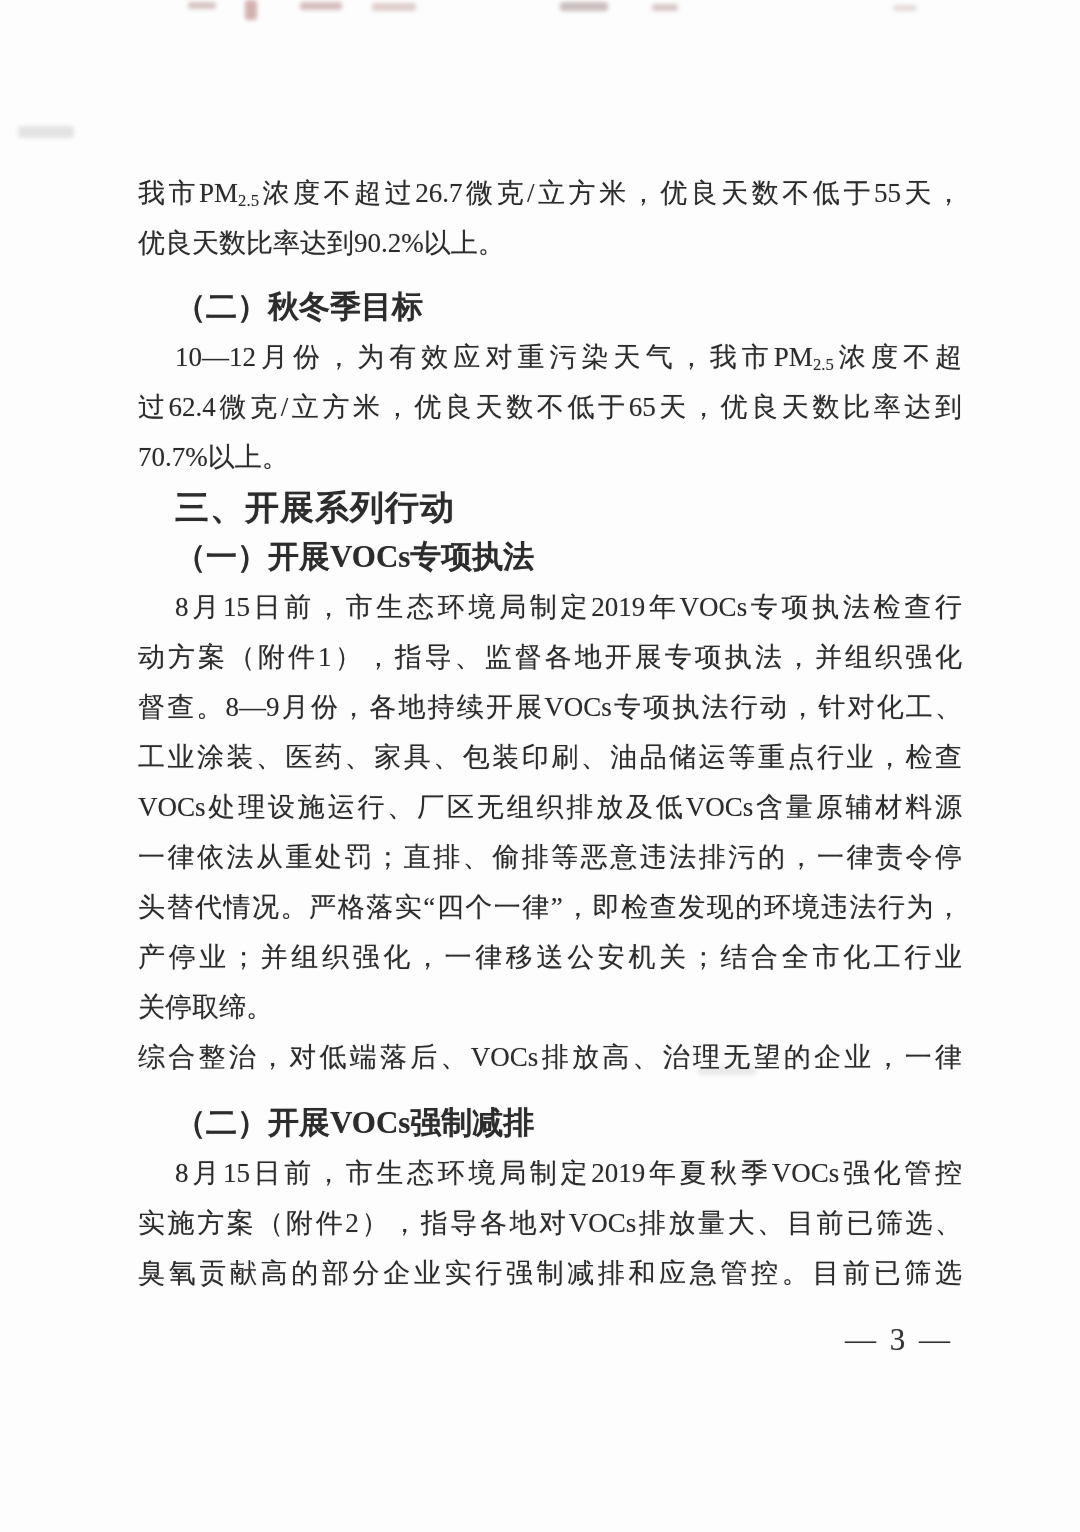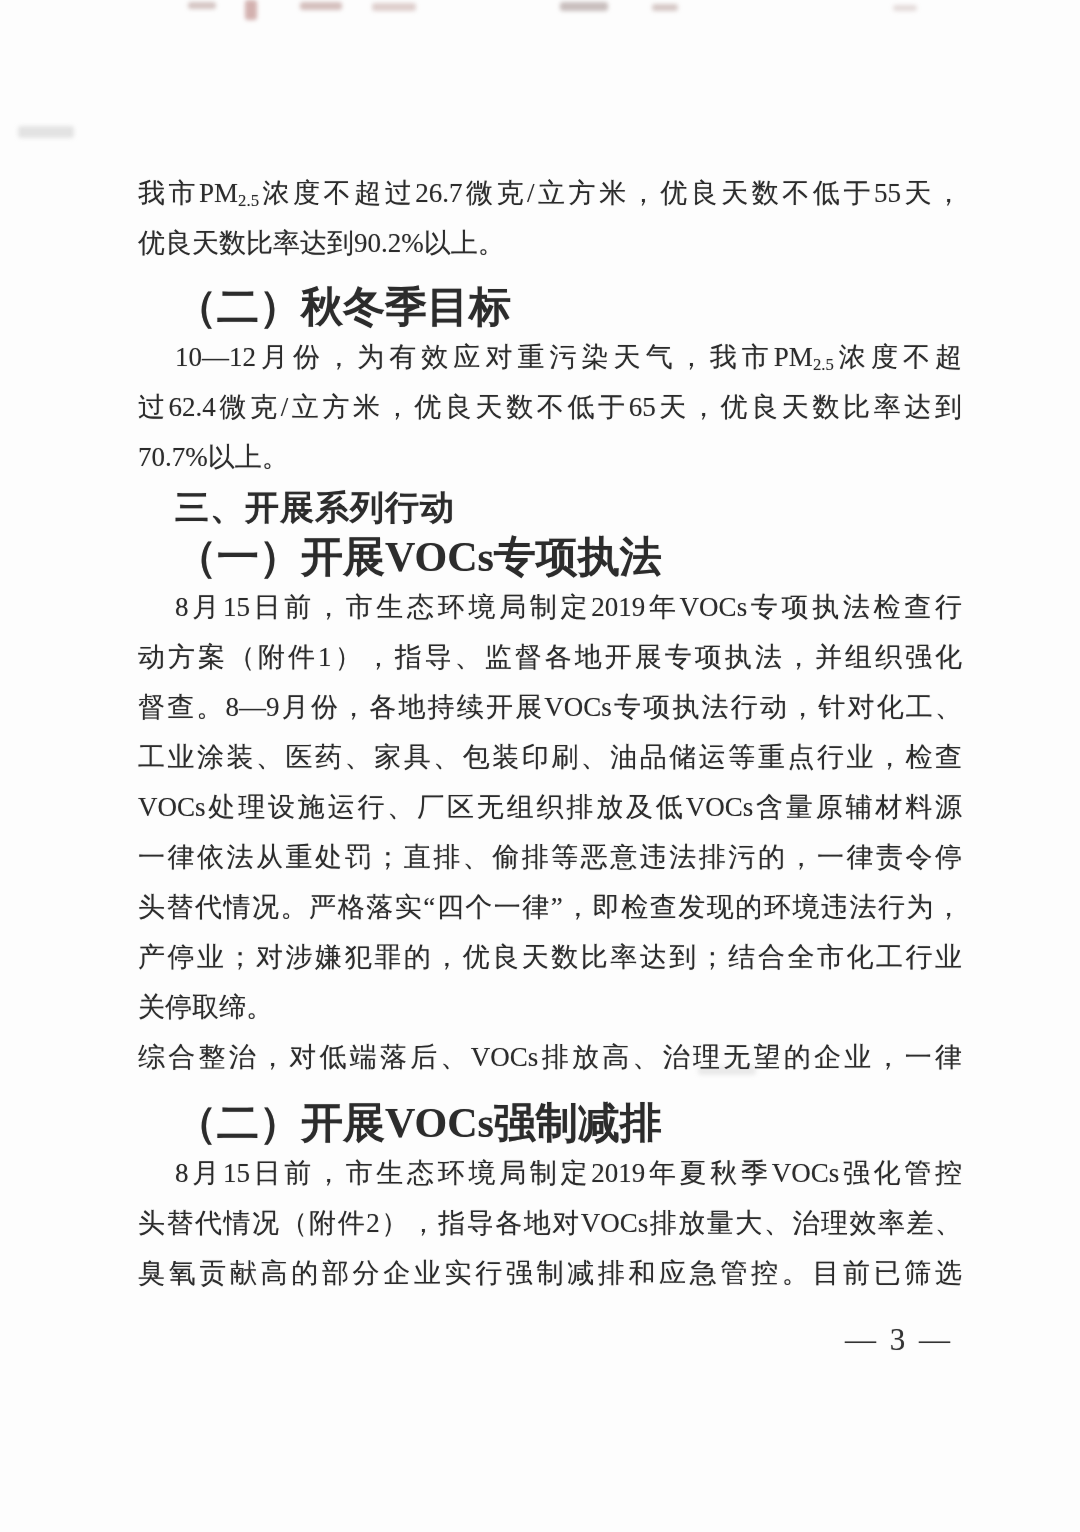--- a/index.html
+++ b/index.html
@@ -28,21 +28,21 @@
     white-space: normal;
   }
   .fill {
     text-align: justify;
     text-align-last: justify;
     text-justify: inter-character;
   }
   .indent { text-indent: 37px; }
   .heading-kai {
     font-weight: 700;
-    font-size: 42px;
+    font-size: 31px;
     font-family: "Liberation Serif", "DejaVu Serif", serif;
   }
   .heading-hei {
     font-weight: 700;
     font-size: 34px;
     font-family: "Liberation Sans", "DejaVu Sans", sans-serif;
     letter-spacing: 1px;
   }
   .gap14 { margin-top: 14px; }
   .gap12 { }
@@ -121,31 +121,31 @@
     <p class="line fill"><span>督查。8—9月份，各地持续开展VOCs专项执法行动，针对化工、</span></p>
 
     <p class="line fill"><span>工业涂装、医药、家具、包装印刷、油品储运等重点行业，检查</span></p>
 
     <p class="line fill"><span>VOCs处理设施运行、厂区无组织排放及低VOCs含量原辅材料源</span></p>
 
     <p class="line fill"><span>一律依法从重处罚；直排、偷排等恶意违法排污的，一律责令停</span></p>
 
     <p class="line fill"><span>头替代情况。严格落实“四个一律”，即检查发现的环境违法行为，</span></p>
 
-    <p class="line fill"><span>产停业；对涉嫌犯罪的，优良天数比率达到；结合全市化工行业</span></p>
+    <p class="line fill"><span>产停业；并组织强化，一律移送公安机关；结合全市化工行业</span></p>
 
     <p class="line"><span>关停取缔。</span></p>
 
     <p class="line fill"><span>综合整治，对低端落后、VOCs排放高、治理无望的企业，一律</span></p>
 
     <p class="line heading-kai indent gap8"><span>（二）开展VOCs强制减排</span></p>
 
     <p class="line fill indent"><span>8月15日前，市生态环境局制定2019年夏秋季VOCs强化管控</span></p>
 
-    <p class="line fill"><span>头替代情况（附件2），指导各地对VOCs排放量大、治理效率差、</span></p>
+    <p class="line fill"><span>实施方案（附件2），指导各地对VOCs排放量大、目前已筛选、</span></p>
 
     <p class="line fill"><span>臭氧贡献高的部分企业实行强制减排和应急管控。目前已筛选</span></p>
 
   </div>
 
   <div class="page-number">— 3 —</div>
 
 </div>
 
 </body></html>

